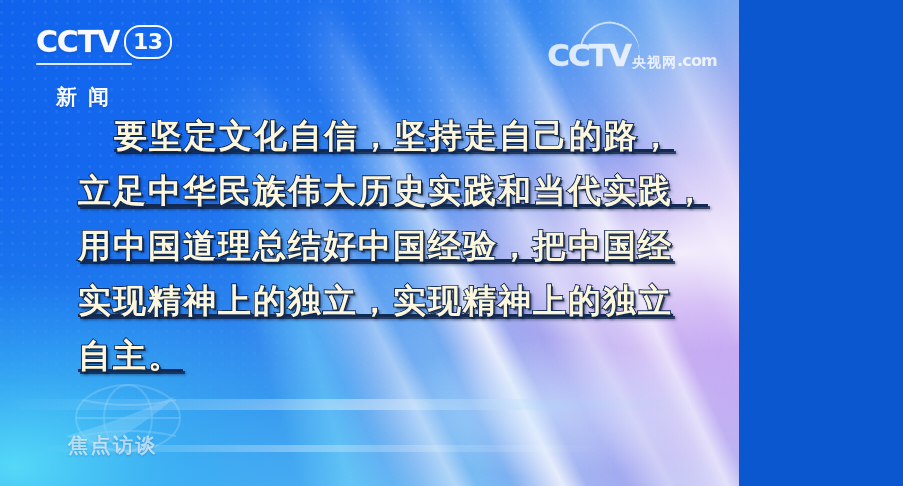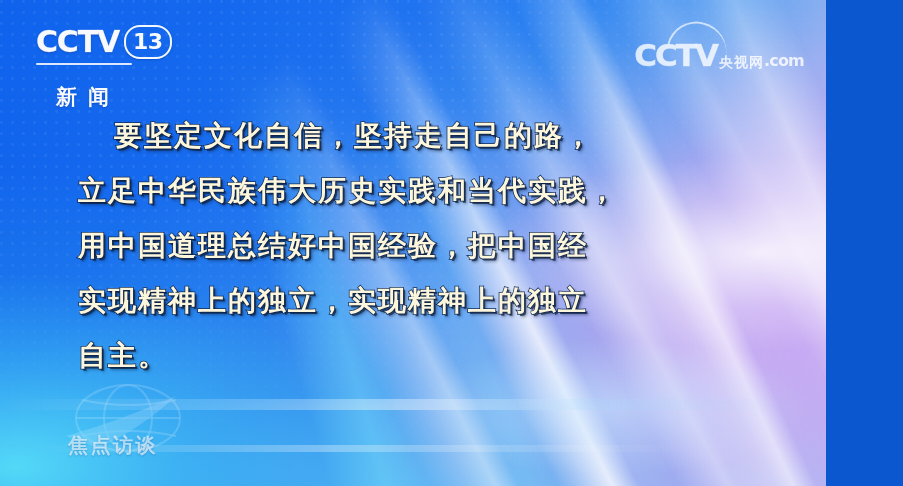--- a/index.html
+++ b/index.html
@@ -7,21 +7,21 @@
 
   html, body {
     width:903px; height:486px;
     overflow:hidden;
     background:#0b57d0;
     font-family:"DejaVu Sans","Liberation Sans",sans-serif;
   }
 
   #frame {
     position:relative;
-    width:826px; height:486px;
+    width:739px; height:486px;
     overflow:hidden;
     background:#1766E8;
   }
 
   
 
   .bg-layer { position:absolute; inset:0; pointer-events:none; }
 
   
   .bg-base {
@@ -208,31 +208,32 @@
 
   
 
   #quote-block {
     position:absolute;
     left:0; right:0; top:108px;
     padding:0 58px;
   }
   #quote-block .quote-line {
     font-family:"DejaVu Sans","Liberation Sans",sans-serif;
-    font-size:28px;
+    font-size:33px;
     font-weight:bold;
     line-height:55px;
     letter-spacing:2.0px;
     white-space:nowrap;
     color:#FBF6DC;
     -webkit-text-stroke:1.5px #122a52;
     paint-order:stroke fill;
     text-shadow:
       2px 2px 0 rgba(12,30,64,0.72),
       3px 3px 3px rgba(10,26,58,0.45);
+    text-decoration: underline;
   }
   #quote-block .quote-line.indent { padding-left:56px; }
   #quote-block .quote-line.ln2,
   #quote-block .quote-line.ln3,
   #quote-block .quote-line.ln4,
   #quote-block .quote-line.ln5 { padding-left:20px; }
 
 </style>
 </head>
 <body>

